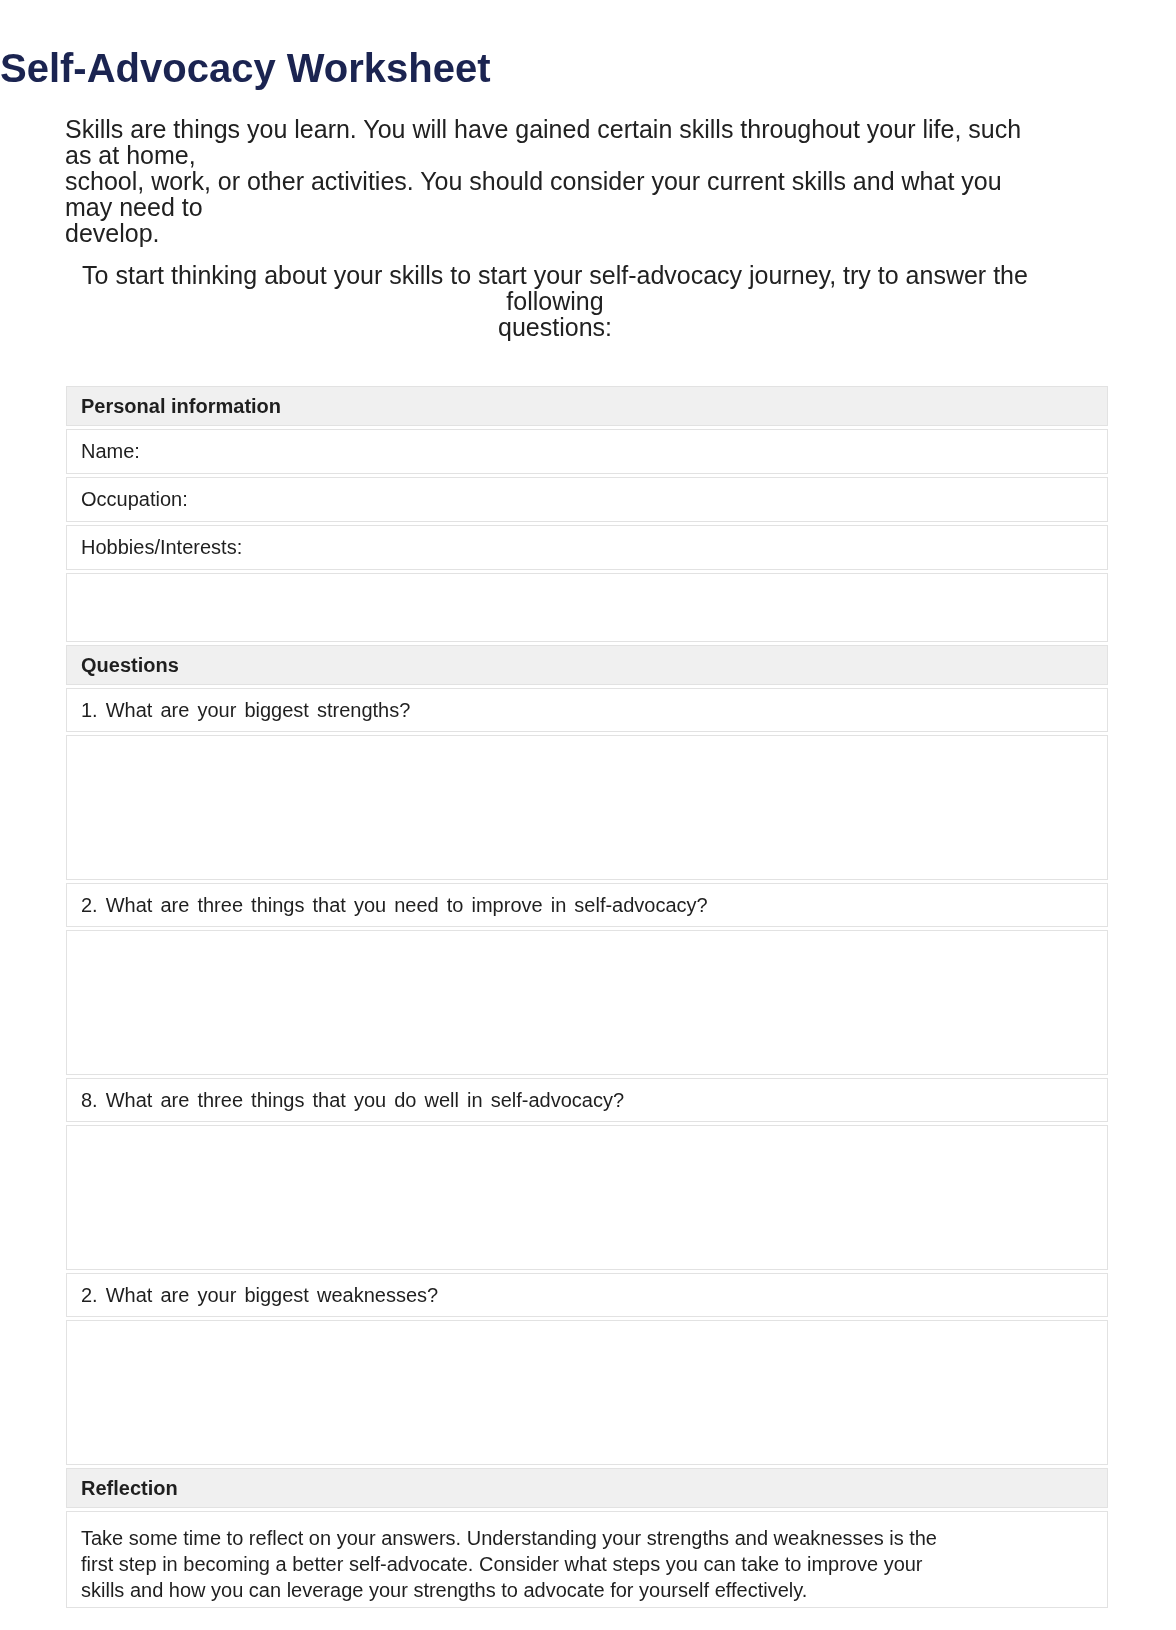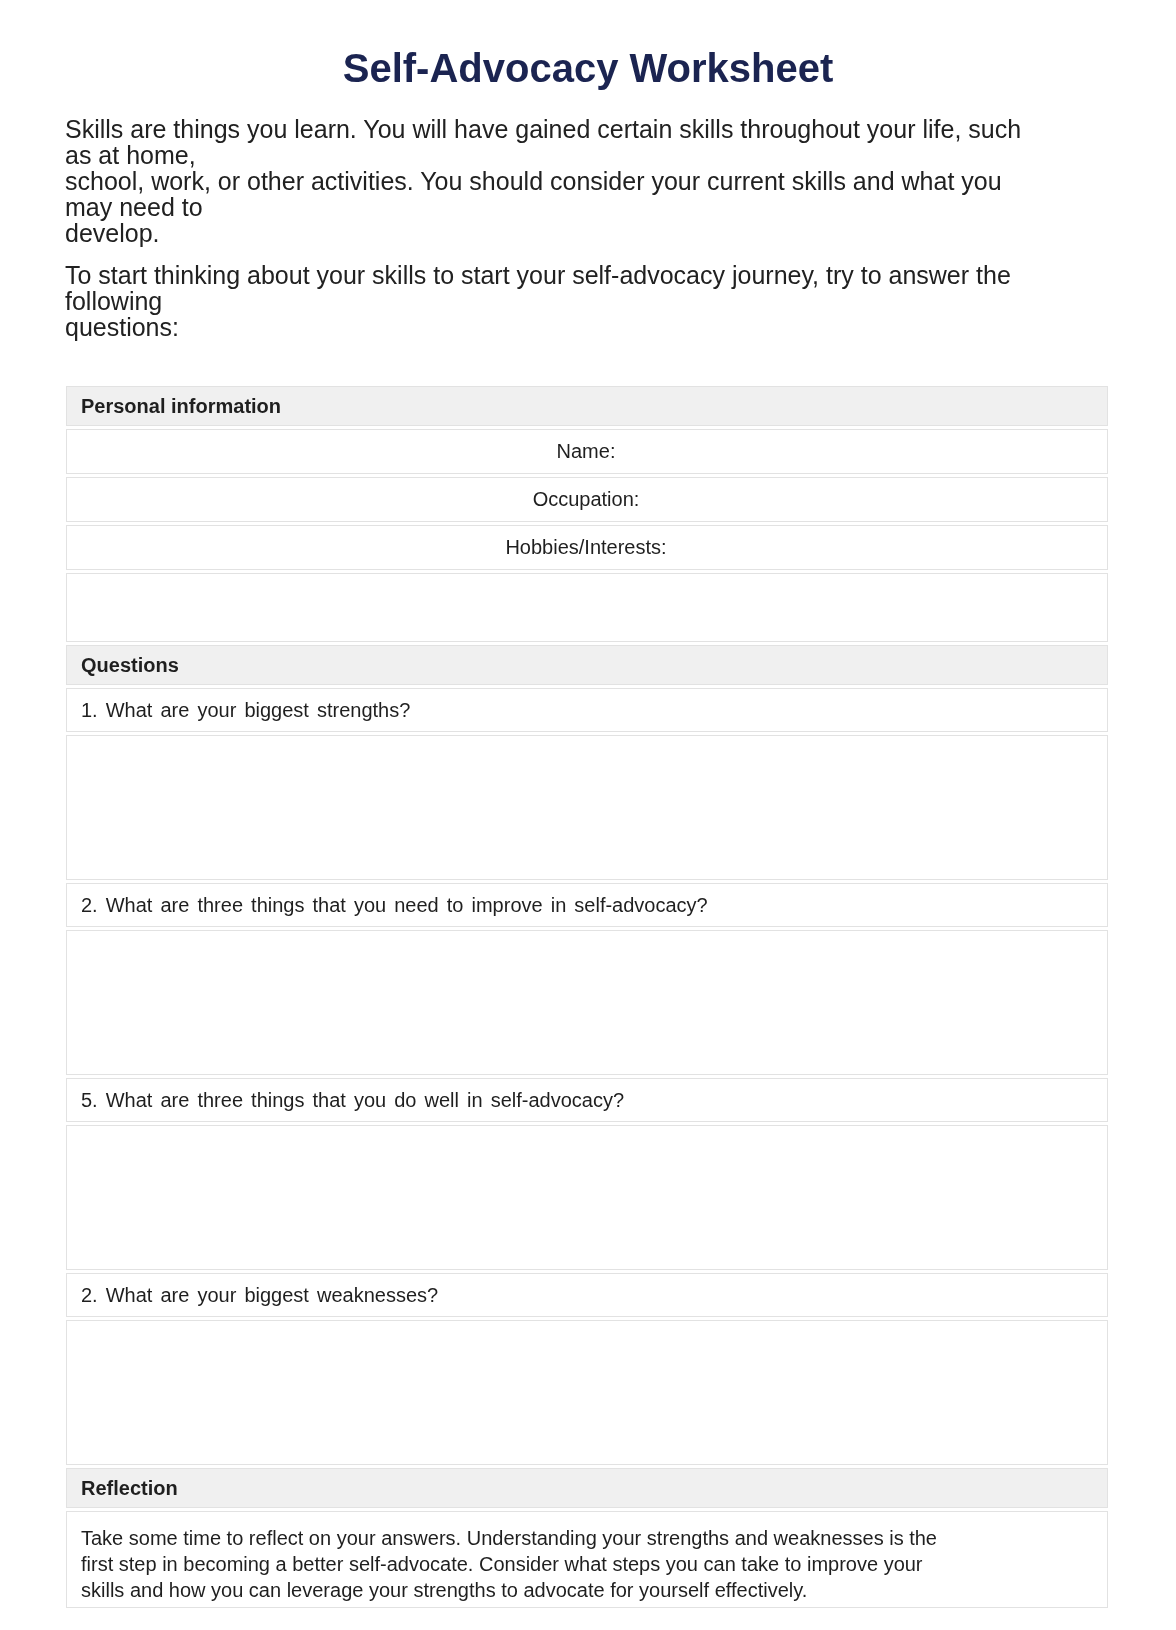--- a/index.html
+++ b/index.html
@@ -6,54 +6,53 @@
   html, body { background: #ffffff; }
   body {
     width: 1176px;
     min-height: 1630px;
     font-family: "Liberation Sans", "DejaVu Sans", sans-serif;
     color: #212121;
     position: relative;
   }
   .page-title {
     margin-top: 46px;
-    text-align: center;
     font-size: 40px;
     line-height: 44px;
     font-weight: bold;
     color: #1b2451;
   }
   .intro {
     margin: 26px 90px 0 65px;
     max-width: 980px;
     font-size: 25px;
     line-height: 26px;
     white-space: pre-line;
   }
-  .intro + .intro { margin-top: 16px; }
+  .intro + .intro { margin-top: 16px; text-align: center; }
   .worksheet {
     margin: 46px 66px 12px 66px;
     width: 1042px;
   }
   .row {
     border: 1px solid #e2e2e2;
     background: #ffffff;
     margin-bottom: 3px;
     display: flex;
     align-items: center;
     padding: 0 16px 0 14px;
     font-size: 20px;
     color: #1f1f1f;
   }
   .row.header {
     background: #f0f0f0;
     font-weight: bold;
     min-height: 40px;
   }
-  .row.info { min-height: 45px; justify-content: center; }
+  .row.info { min-height: 45px; }
   .row.blank-sm { min-height: 69px; }
   .row.question { min-height: 44px; word-spacing: 2.5px; }
   .row.answer { min-height: 145px; }
   .row.reflection-text {
     align-items: flex-start;
     padding: 13px 16px 4px 14px;
     min-height: 90px;
   }
   .row.reflection-text span {
     line-height: 26px;
@@ -96,21 +95,21 @@
     <span>1. What are your biggest strengths?</span>
   </div>
   <div class="row answer"></div>
 
   <div class="row question">
     <span>2. What are three things that you need to improve in self-advocacy?</span>
   </div>
   <div class="row answer"></div>
 
   <div class="row question">
-    <span>5. What are three things that you do well in self-advocacy?</span>
+    <span>8. What are three things that you do well in self-advocacy?</span>
   </div>
   <div class="row answer"></div>
 
   <div class="row question">
     <span>2. What are your biggest weaknesses?</span>
   </div>
   <div class="row answer"></div>
 
   <div class="row header">
     <span>Reflection</span>

